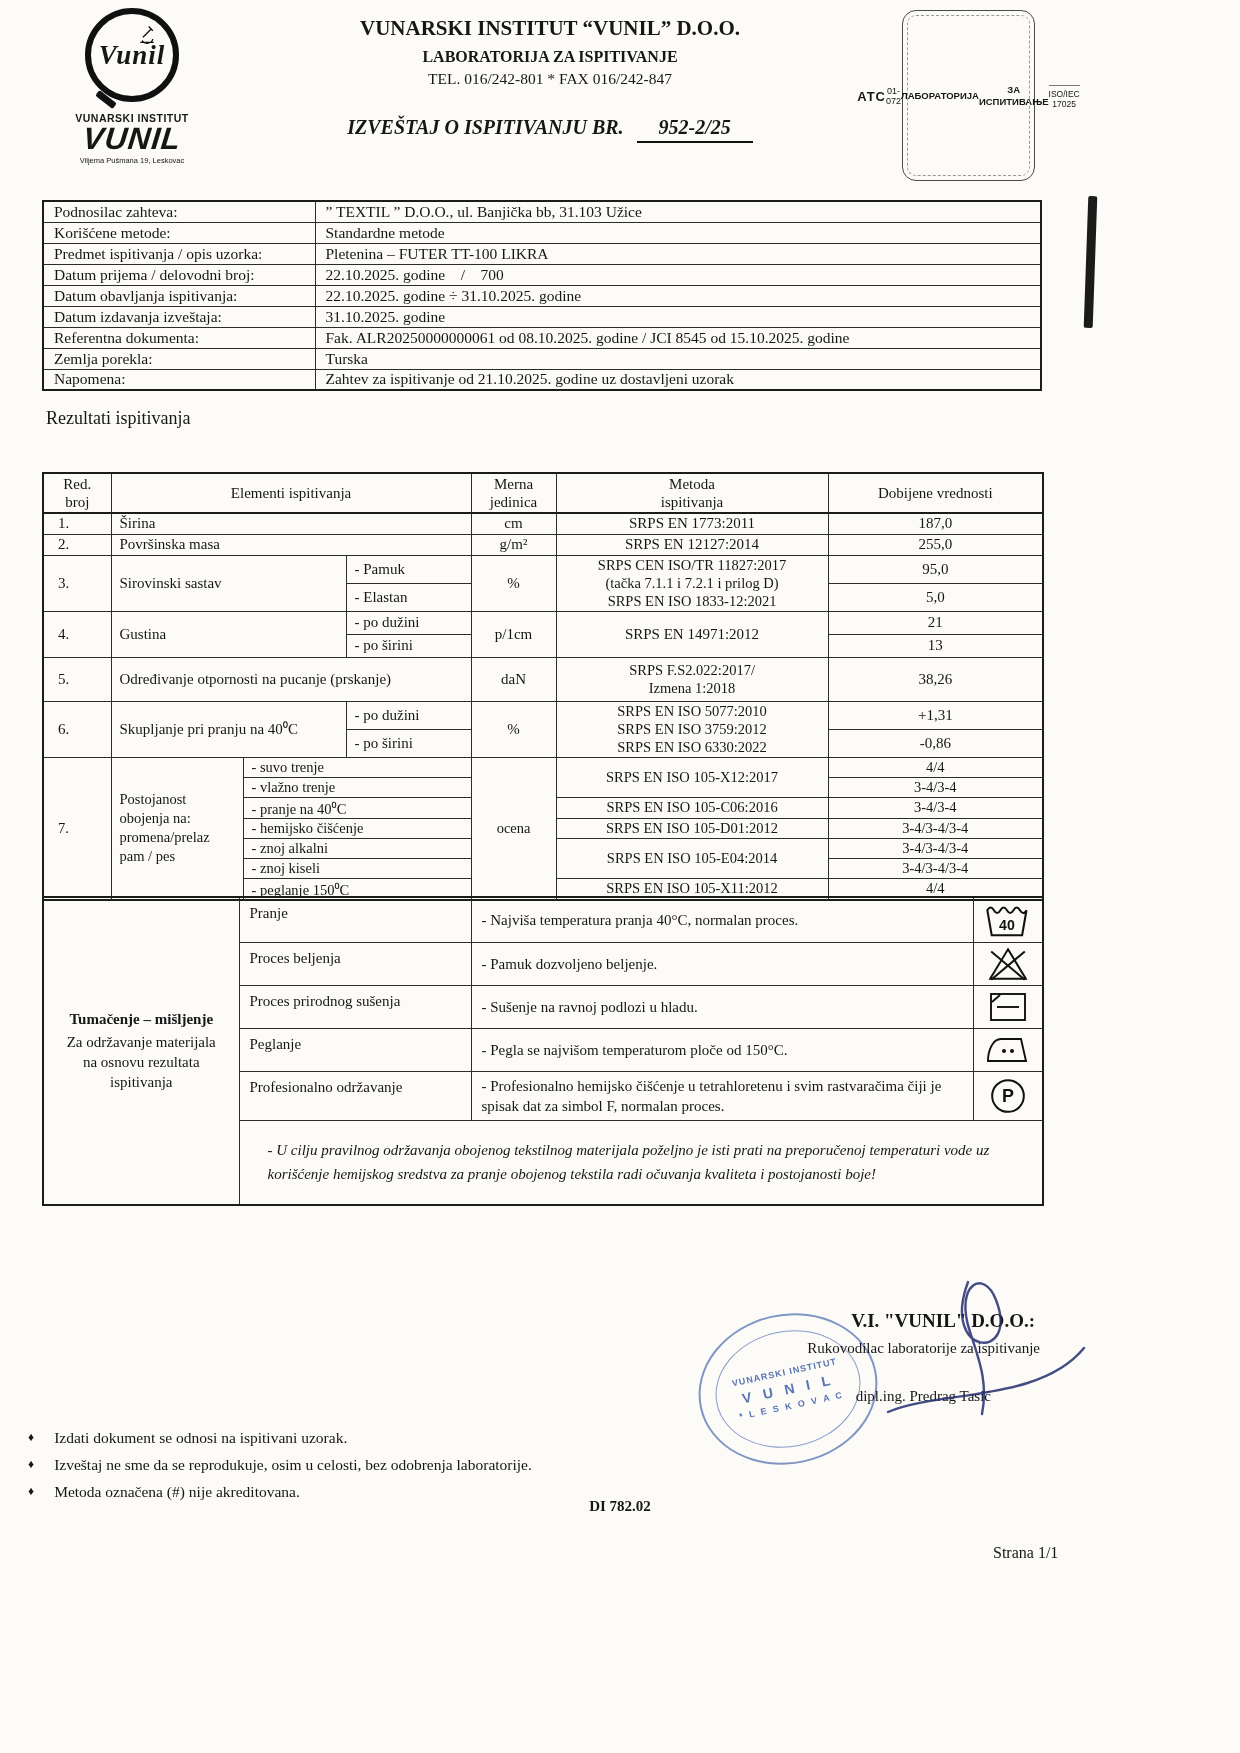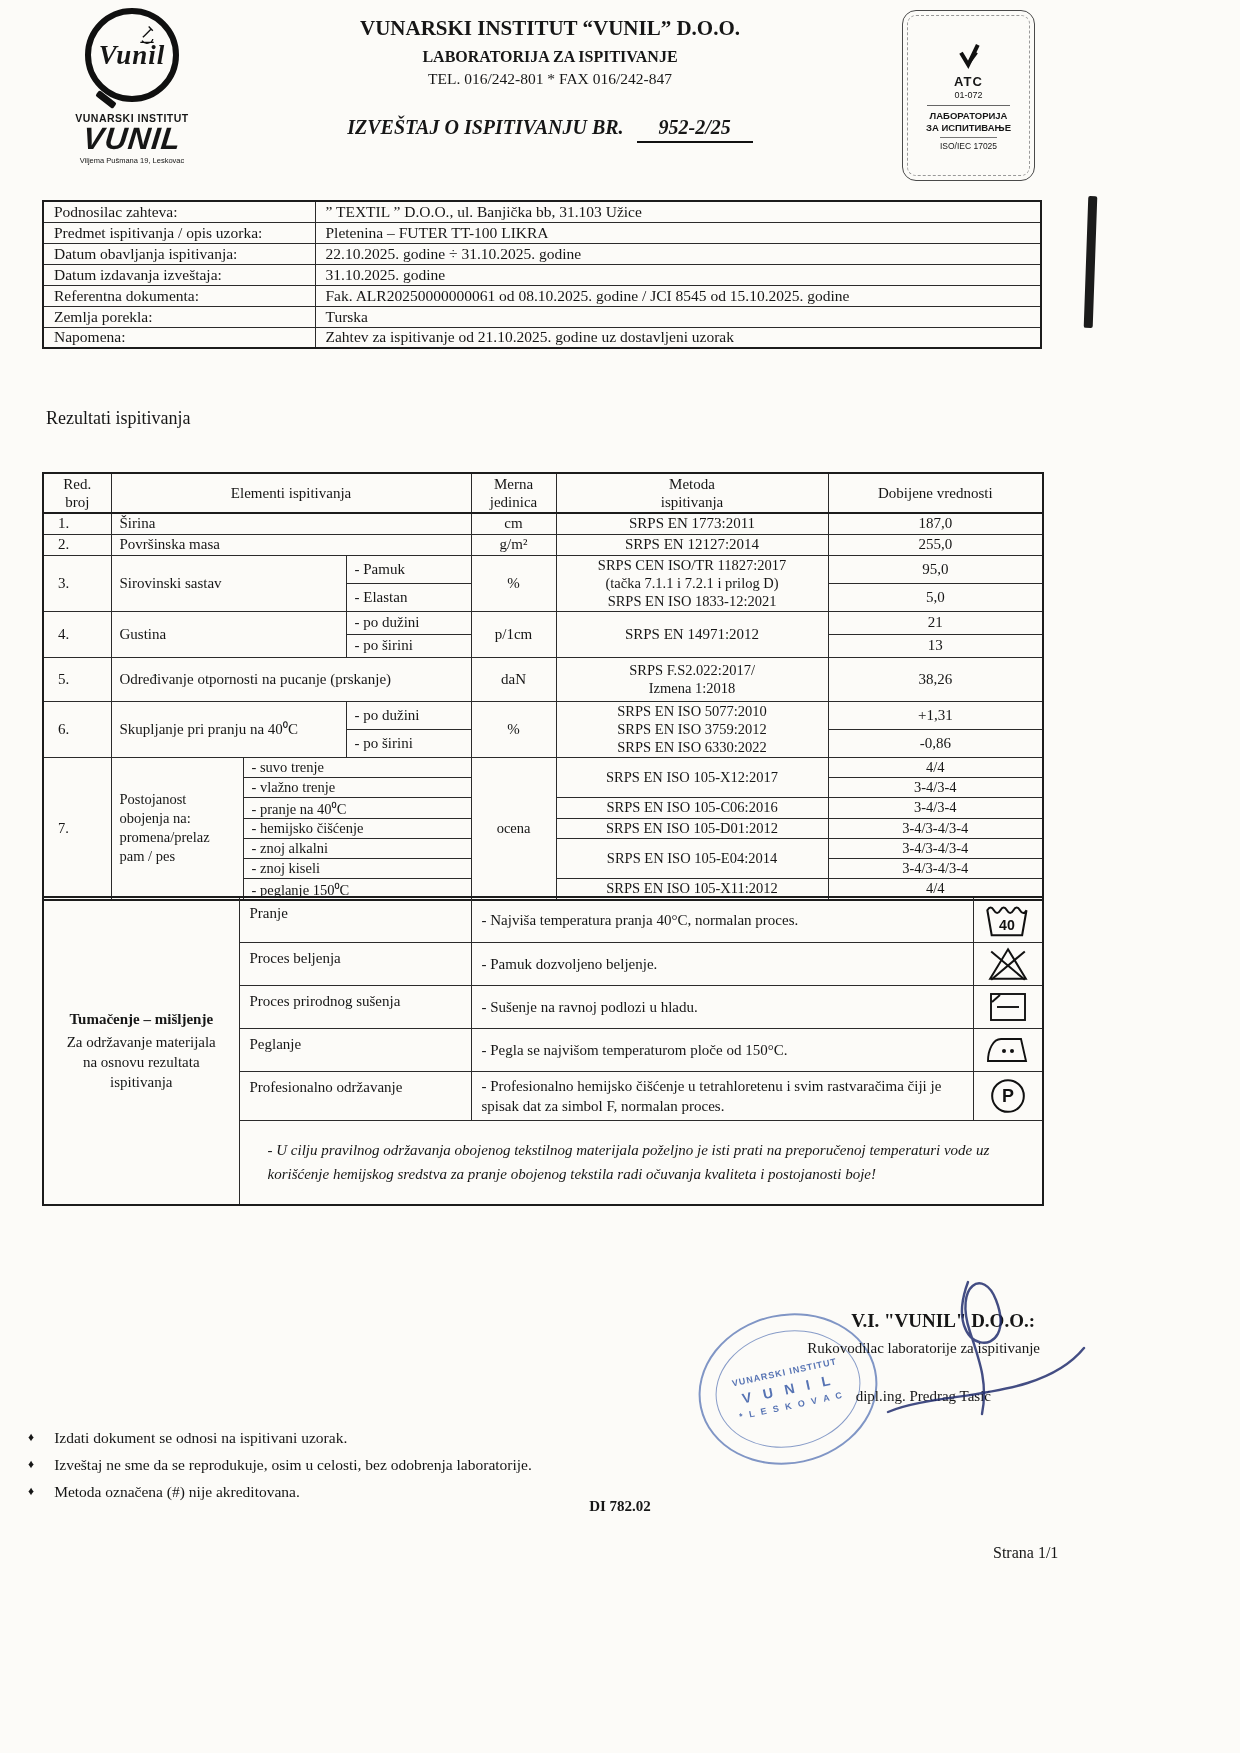--- a/index.html
+++ b/index.html
@@ -31,21 +31,21 @@
   .hc-sub { font-size:16px; font-weight:bold; line-height:21px; }
   .hc-addr { font-size:15.5px; line-height:21px; }
   .hc-tel { font-size:15.5px; line-height:23px; }
   .hc-report { margin-top:26px; font-size:20px; font-weight:bold; font-style:italic; }
   .report-num { display:inline-block; margin-left:8px; padding:0 22px 2px 22px; border-bottom:2.5px solid #111; }
 
   .badge {
     position:absolute; left:902px; top:10px; width:133px; height:171px;
     border:1.5px solid #4a4a4a; border-radius:14px;
     outline:1px dashed #999; outline-offset:-6px;
-    display:flex; flex-direction:column; align-items:center; justify-content:center;
+    display:flex; align-items:center; justify-content:center;
     font-family:"Liberation Sans",sans-serif; text-align:center; padding:6px;
   }
   .atc-icon { width:34px; height:32px; }
   .badge-org { font-size:13px; font-weight:bold; letter-spacing:1px; margin-top:2px; }
   .badge-code { font-size:9px; margin-top:1px; }
   .badge-sep { width:70%; border-top:1px solid #666; margin:5px 0 4px 0; }
   .badge-l1, .badge-l2 { font-size:9.5px; font-weight:bold; line-height:12px; }
   .badge-std { font-size:8.5px; margin-top:3px; padding-top:3px; border-top:1px solid #777; }
 
   
@@ -150,22 +150,30 @@
 
   <div class="scan-artifact"></div>
 
   <table class="info-table">
     <tbody>
       <tr>
           <td class="lbl">Podnosilac zahteva:</td>
           <td>” TEXTIL ” D.O.O., ul. Banjička bb, 31.103 Užice</td>
         </tr>
       <tr>
+          <td class="lbl">Korišćene metode:</td>
+          <td>Standardne metode</td>
+        </tr>
+      <tr>
           <td class="lbl">Predmet ispitivanja / opis uzorka:</td>
           <td>Pletenina – FUTER TT-100 LIKRA</td>
+        </tr>
+      <tr>
+          <td class="lbl">Datum prijema / delovodni broj:</td>
+          <td>22.10.2025. godine&nbsp;&nbsp;&nbsp;&nbsp;/&nbsp;&nbsp;&nbsp;&nbsp;700</td>
         </tr>
       <tr>
           <td class="lbl">Datum obavljanja ispitivanja:</td>
           <td>22.10.2025. godine ÷ 31.10.2025. godine</td>
         </tr>
       <tr>
           <td class="lbl">Datum izdavanja izveštaja:</td>
           <td>31.10.2025. godine</td>
         </tr>
       <tr>

